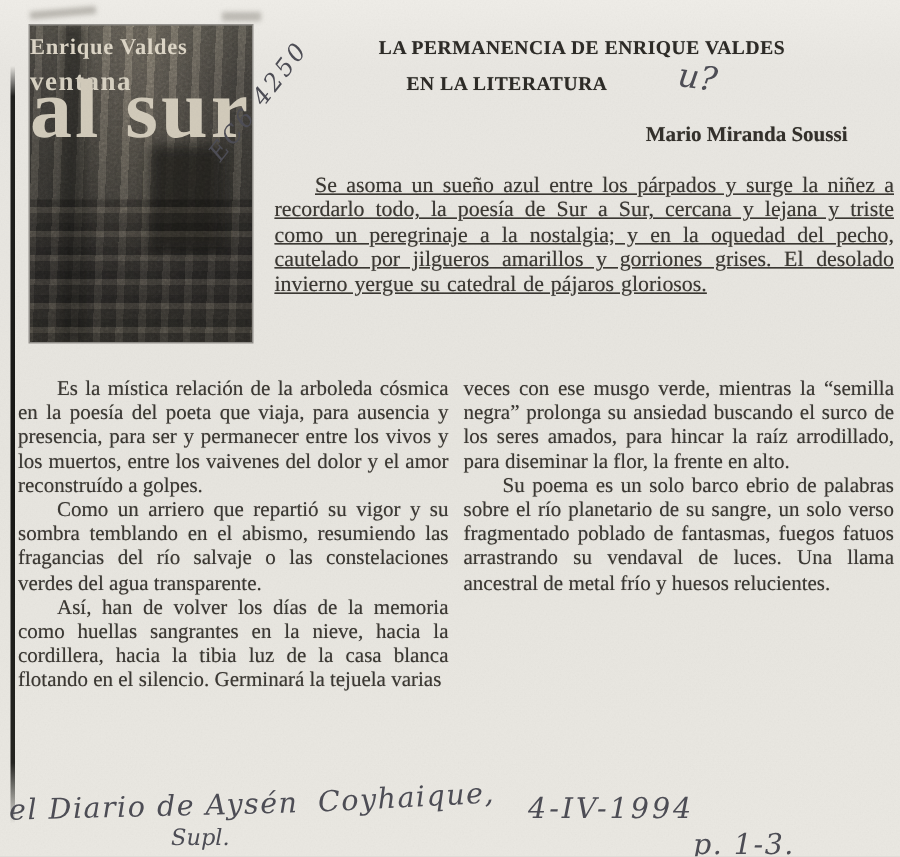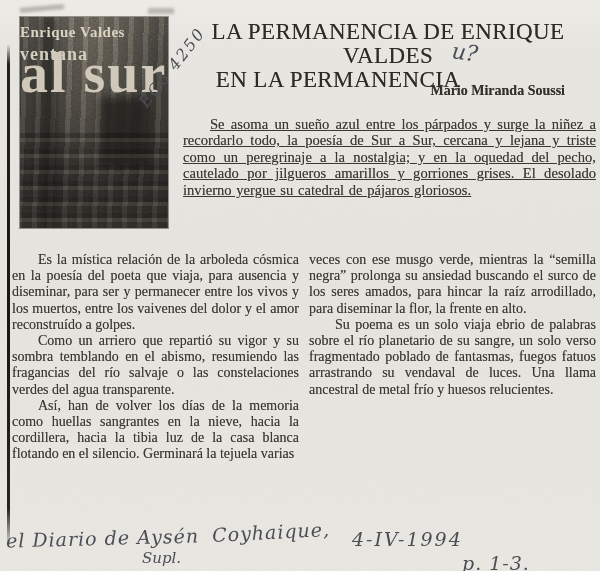--- a/index.html
+++ b/index.html
@@ -29,37 +29,37 @@
   .cover-dark{position:absolute;right:12%;top:38%;width:34%;height:34%;background:#1f1e1b;filter:blur(4px);opacity:.85;}
   .cover-bands{position:absolute;left:0;right:0;top:55%;height:45%;opacity:.65;
     background:repeating-linear-gradient(180deg, rgba(0,0,0,.35) 0 5px, rgba(125,116,100,.22) 5px 9px, rgba(28,26,23,.4) 9px 16px);}
   .cover-grain{position:absolute;inset:0;width:100%;height:100%;opacity:.5;mix-blend-mode:overlay;}
   .cover-text{position:absolute;left:0;right:0;text-align:left;font-weight:700;filter:blur(.3px);}
   .cover-author{top:7px;font-size:15px;color:#ddd6c7;letter-spacing:.5px;}
   .cover-ventana{top:27px;font-size:18px;color:#d7d1c2;letter-spacing:1px;}
   .cover-alsur{top:28px;font-size:56px;color:#d2cbbb;letter-spacing:2px;line-height:1;}
   
   .headline{position:absolute;left:185px;top:20px;width:406px;text-align:center;
-    font-weight:400;font-size:23px;line-height:24px;letter-spacing:.4px;color:#2d2b27;}
+    font-weight:700;font-size:13px;line-height:24px;letter-spacing:.4px;color:#2d2b27;}
   .headline .l2{transform:translateX(-50px);}
   .byline{position:absolute;left:340px;top:83px;width:225px;text-align:right;font-weight:700;font-size:14px;color:#33302b;}
   
   .intro{position:absolute;left:183px;top:116px;width:413px;margin:0;
     font-size:14.6px;line-height:16.4px;text-align:justify;text-indent:27px;word-spacing:1px;text-decoration:underline;}
   .columns{position:absolute;left:12px;top:252px;width:584px;display:flex;gap:10px;}
   .col{width:287px;font-size:14px;line-height:16.2px;text-align:justify;}
   .col p{margin:0;}
   .col p.indent{text-indent:26px;}
   .continuation{margin-top:22px !important;text-align:center;font-weight:700;font-size:14.5px;}
   
   .hw{position:absolute;font-family:"DejaVu Serif", serif;font-style:italic;color:#4d4d55;}
   .hw-code{left:150px;top:92px;font-size:16px;letter-spacing:2px;transform:rotate(-52deg);transform-origin:left bottom;}
   .hw-mark{left:452px;top:40px;font-size:22px;transform:rotate(8deg);}
   .hw-c1{left:6px;top:527px;font-size:19px;transform:rotate(-1.5deg);letter-spacing:1px;}
-  .hw-c2{left:142px;top:549px;font-size:15px;}
+  .hw-c2{left:114px;top:549px;font-size:15px;}
   .hw-c3{left:212px;top:521px;font-size:19px;transform:rotate(-3deg);letter-spacing:1px;}
   .hw-c4{left:352px;top:528px;font-size:19px;letter-spacing:2px;}
   .hw-c5{left:462px;top:552px;font-size:19px;letter-spacing:1px;}
 </style>
 </head>
 <body>
 
 <div class="page">
 
   <div class="edge-line"></div>
@@ -78,39 +78,39 @@
         </filter>
       <rect width="100%" height="100%" filter="url(#grainF)"></rect>
     </svg>
     <div class="cover-text cover-author">Enrique Valdes</div>
     <div class="cover-text cover-ventana">ventana</div>
     <div class="cover-text cover-alsur">al sur</div>
   </div>
 
   <div class="headline print">
     <div class="l1">LA PERMANENCIA DE ENRIQUE VALDES</div>
-    <div class="l2">EN LA PERMANENCIA</div>
+    <div class="l2">EN LA LITERATURA</div>
   </div>
 
   <div class="hw hw-code">EC6 4250</div>
   <div class="hw hw-mark">u?</div>
 
   <div class="byline print">Mario Miranda Soussi</div>
 
   <p class="intro print">Se asoma un sueño azul entre los párpados y surge la niñez a recordarlo todo, la poesía de Sur a Sur, cercana y lejana y triste como un peregrinaje a la nostalgia; y en la oquedad del pecho, cautelado por jilgueros amarillos y gorriones grises. El desolado invierno yergue su catedral de pájaros gloriosos.</p>
 
   <div class="columns">
     <div class="col print">
-      <p class="indent">Es la mística relación de la arboleda cósmica en la poesía del poeta que viaja, para ausencia y diseminar, para ser y permanecer entre los vivos y los muertos, entre los vaivenes del dolor y el amor reconstruído a golpes.</p>
+      <p class="indent">Es la mística relación de la arboleda cósmica en la poesía del poeta que viaja, para ausencia y presencia, para ser y permanecer entre los vivos y los muertos, entre los vaivenes del dolor y el amor reconstruído a golpes.</p>
       <p class="indent">Como un arriero que repartió su vigor y su sombra temblando en el abismo, resumiendo las fragancias del río salvaje o las constelaciones verdes del agua transparente.</p>
       <p class="indent">Así, han de volver los días de la memoria como huellas sangrantes en la nieve, hacia la cordillera, hacia la tibia luz de la casa blanca flotando en el silencio. Germinará la tejuela varias</p>
     </div>
     <div class="col print">
       <p>veces con ese musgo verde, mientras la “semilla negra” prolonga su ansiedad buscando el surco de los seres amados, para hincar la raíz arrodillado, para diseminar la flor, la frente en alto.</p>
-      <p class="indent">Su poema es un solo viaja ebrio de palabras sobre el río planetario de su sangre, un solo verso fragmentado poblado de fantasmas, fuegos fatuos arrastrando su vendaval de luces. Una llama ancestral de metal frío y huesos relucientes.</p>
+      <p class="indent">Su poema es un solo barco ebrio de palabras sobre el río planetario de su sangre, un solo verso fragmentado poblado de fantasmas, fuegos fatuos arrastrando su vendaval de luces. Una llama ancestral de metal frío y huesos relucientes.</p>
     </div>
   </div>
 
   <div class="hw hw-c1">el Diario de Aysén</div>
   <div class="hw hw-c2">Supl.</div>
   <div class="hw hw-c3">Coyhaique,</div>
   <div class="hw hw-c4">4-IV-1994</div>
   <div class="hw hw-c5">p. 1-3.</div>
 
   <svg class="page-grain" xmlns="http://www.w3.org/2000/svg">

